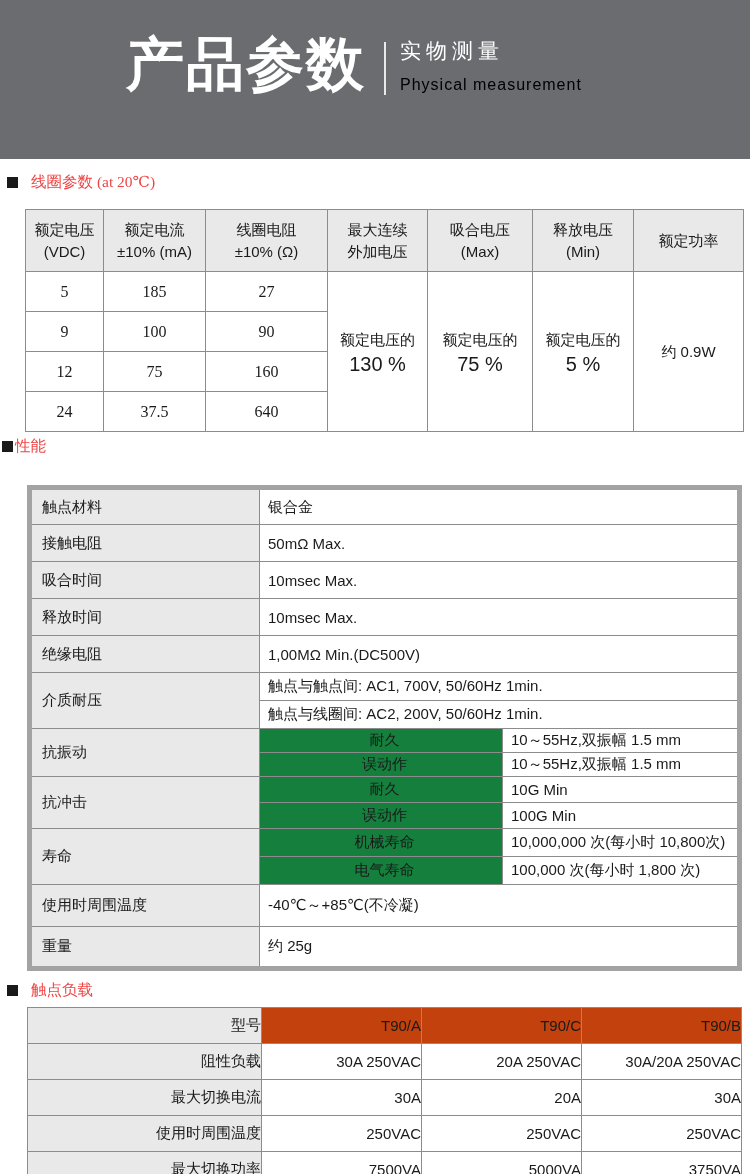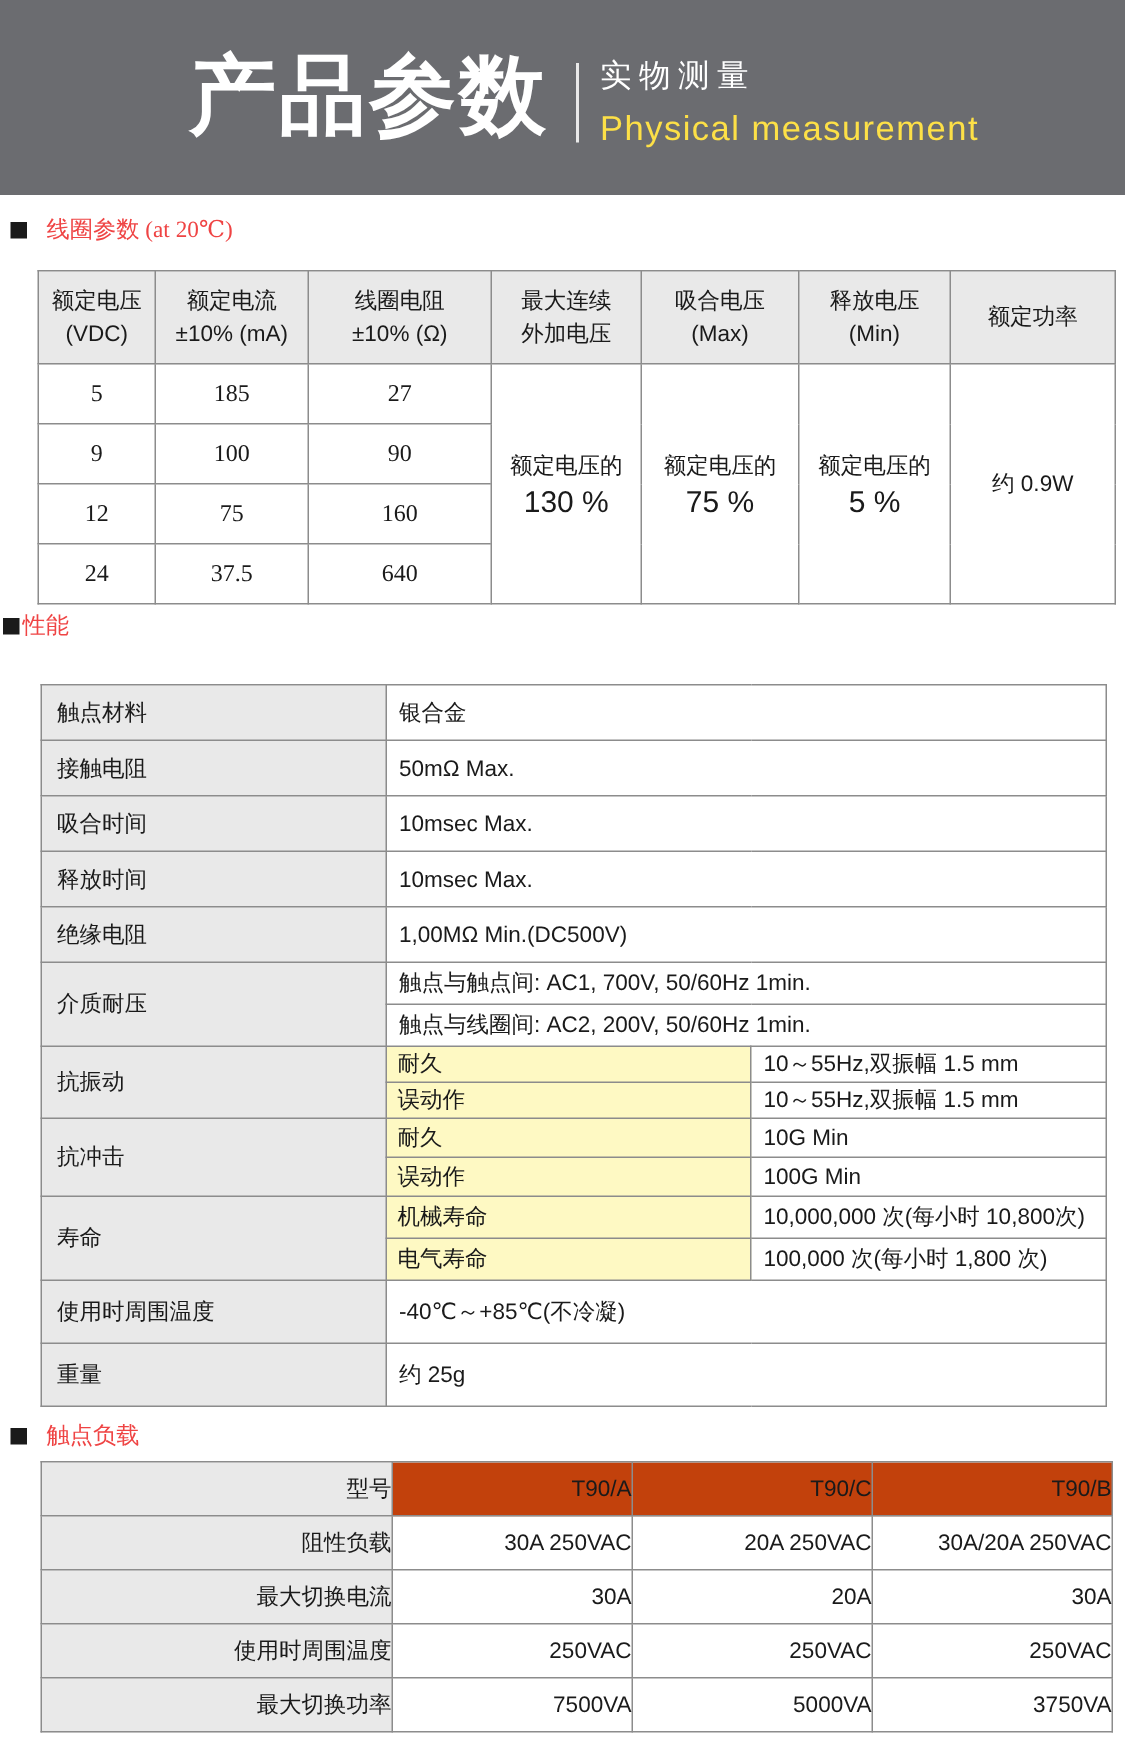--- a/index.html
+++ b/index.html
@@ -7,34 +7,34 @@
   body {
     height: 1174px;
     background: #ffffff;
     color: #1a1a1a;
     font-family: "Liberation Sans", "DejaVu Sans", sans-serif;
     position: relative;
     overflow: hidden;
   }
 
   
-  .hero { position: relative; height: 130px; background: #6b6c70; }
+  .hero { position: relative; height: 159px; background: #6b6c70; }
   .hero-title {
     position: absolute; left: 126px; top: 26px;
     font-size: 58px; line-height: 76px; font-weight: bold;
     letter-spacing: 2px; color: #ffffff;
   }
   .hero-divider {
     position: absolute; left: 384px; top: 42px;
     width: 2px; height: 53px; background: #e9e9e9;
   }
   .hero-sub { position: absolute; left: 400px; top: 35px; color: #ffffff; }
   .hero-sub-zh { font-size: 21px; line-height: 32px; letter-spacing: 5px; }
-  .hero-sub-en { font-size: 23px; line-height: 26px; margin-top: 5px;
-                 font-weight: 300; color: #fde047; letter-spacing: 1px; }
+  .hero-sub-en { font-size: 16px; line-height: 26px; margin-top: 5px;
+                 font-weight: 300; color: #000000; letter-spacing: 1px; }
 
   
   .section-heading { display: flex; align-items: center; font-size: 15.5px; color: #ef4444; }
   .bullet { width: 11px; height: 11px; background: #1a1a1a; flex: none; }
   .sh-coil { margin: 13px 0 7px 7px; }
   .sh-coil .bullet { margin-right: 13px; }
   .sh-perf { margin: 4px 0 3px 2px; }
   .sh-perf .bullet { margin-right: 2px; }
   .sh-load { margin: 9px 0 6px 7px; }
   .sh-load .bullet { margin-right: 13px; }
@@ -49,25 +49,25 @@
   .coil-th { height: 62px; background: #e9e9e9; text-align: center; line-height: 22px; }
   .coil-num {
     height: 40px; text-align: center; font-size: 16px;
     font-family: "Liberation Serif", "DejaVu Serif", serif;
   }
   .coil-merged { text-align: center; line-height: 24px; background: #fff; }
   .coil-merged .ln1 { font-family: "Liberation Serif", "DejaVu Serif", serif; }
   .coil-merged .ln2 { font-size: 20px; }
 
   
-  .perf-table { margin-left: 27px; width: 710px; border: 1px solid #a3a3a3; margin-top: 28px; }
+  .perf-table { margin-left: 27px; width: 710px; border: 5px solid #a3a3a3; margin-top: 28px; }
   .plbl { background: #e9e9e9; padding-left: 10px; text-align: left;
           font-family: "Liberation Serif", "DejaVu Serif", serif; }
   .pval { background: #fff; padding-left: 8px; text-align: left; }
-  .psub { background: #fef9c3; padding-left: 7px; text-align: left;
+  .psub { background: #15803d; padding-left: 7px; text-align: center;
           font-family: "Liberation Serif", "DejaVu Serif", serif; }
   .r37 { height: 37px; } .r28 { height: 28px; } .r24 { height: 24px; }
   .r26 { height: 26px; } .r42 { height: 42px; }
 
   
   .load-table { margin-left: 27px; width: 714px; border: 1px solid #555; }
   .clbl { background: #e9e9e9; padding-left: 10px; text-align: left;
           font-family: "Liberation Serif", "DejaVu Serif", serif; }
   .chead { background: #c2410c; text-align: center; }
   .cval { background: #fff; text-align: center; }

